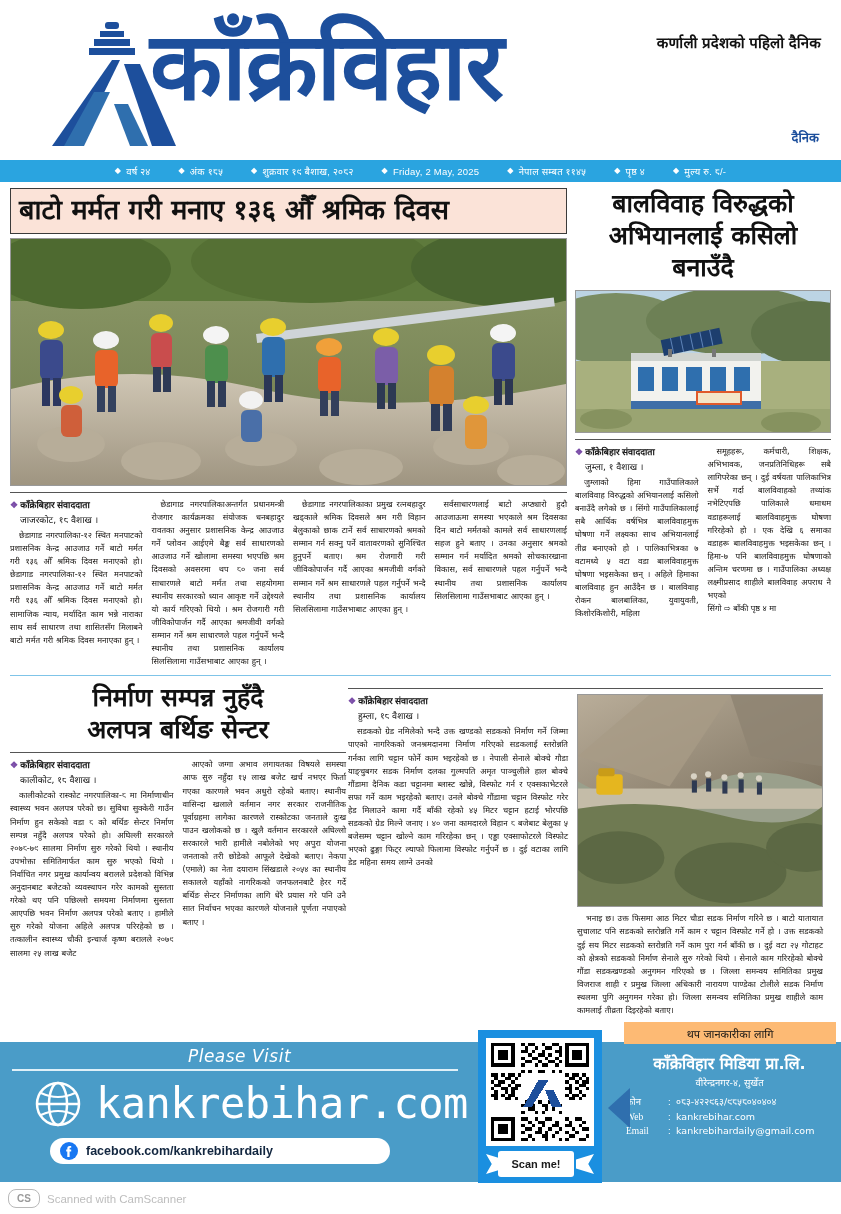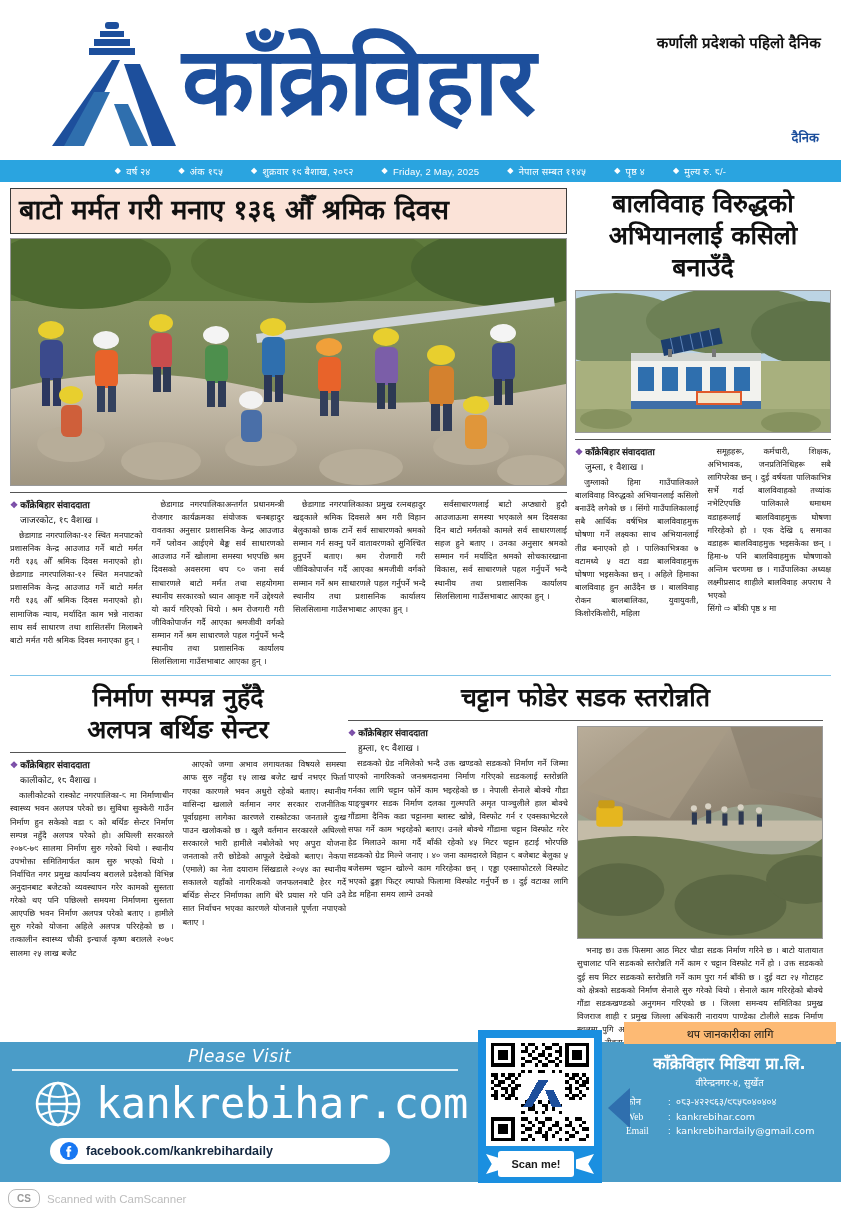--- a/index.html
+++ b/index.html
@@ -16,21 +16,21 @@
   .masthead { position: relative; height: 160px; background: #fff; }
   .logo-mark {
     position: absolute; left: 48px; top: 18px; width: 130px; height: 128px;
   }
   .tagline {
     position: absolute; right: 20px; top: 32px;
     font-size: 15px; color: #111; letter-spacing: .2px; font-weight: 600;
   }
   .wordmark {
     position: absolute; left: 150px; top: 22px; right: 8px; height: 120px;
-    display: flex; align-items: center; justify-content: flex-start; margin-left: 32px;
+    display: flex; justify-content: flex-start;
   }
   .wordmark-text {
     font-family: "DejaVu Sans", sans-serif;
     font-size: 94px; line-height: .95; font-weight: 700;
     color: #1d4f9c; letter-spacing: -1px; white-space: nowrap;
   }
   .daily-sub {
     position: absolute; right: 22px; top: 128px;
     font-size: 13px; color: #1d4f9c; font-weight: 700;
   }
@@ -482,21 +482,20 @@
           </div>
           <div class="col">
             <div class="body-text">
               <p>आएको जग्गा अभाव लगायतका विषयले समस्या आफ सुरु नहुँदा १५ लाख बजेट खर्च नभएर फिर्ता गएका कारणले भवन अधुरो रहेको बताए। स्थानीय वासिन्दा खलाले वर्तमान नगर सरकार राजनीतिक पूर्वाग्रहमा लागेका कारणले रास्कोटका जनताले दुःख पाउन खलोकको छ । खुलै वर्तमान सरकारले अघिल्लो सरकारले भारी हामीले नबोलेको भए अपुरा योजना जनताको तरी छोडेको आफूले देखेको बताए। नेकपा (एमाले) का नेता दयाराम सिंखडाले २०५४ का स्थानीय सकालले यहाँको नागरिकको जनफलनबाटै हेरर गर्दे बर्थिङ सेन्टर निर्माणका लागि धेरै प्रयास गरे पनि उनै सात निर्वाचन भएका कारणले योजनाले पूर्णता नपाएको बताए ।</p>
             </div>
           </div>
         </div>
       </div>
 
       <div class="bl-right">
-        <div class="headline-plain">चट्टान फोडेर सडक स्तरोन्नति</div>
 
         <div class="divider-h-dark"></div>
 
         <div style="display:flex; gap:9px;">
           <div style="width:220px;">
             <div class="byline">
               <span class="flower">❖</span>
               <span>काँक्रेबिहार संवाददाता</span>
             </div>
             <div class="dateline">हुम्ला, १८ वैशाख ।</div>

